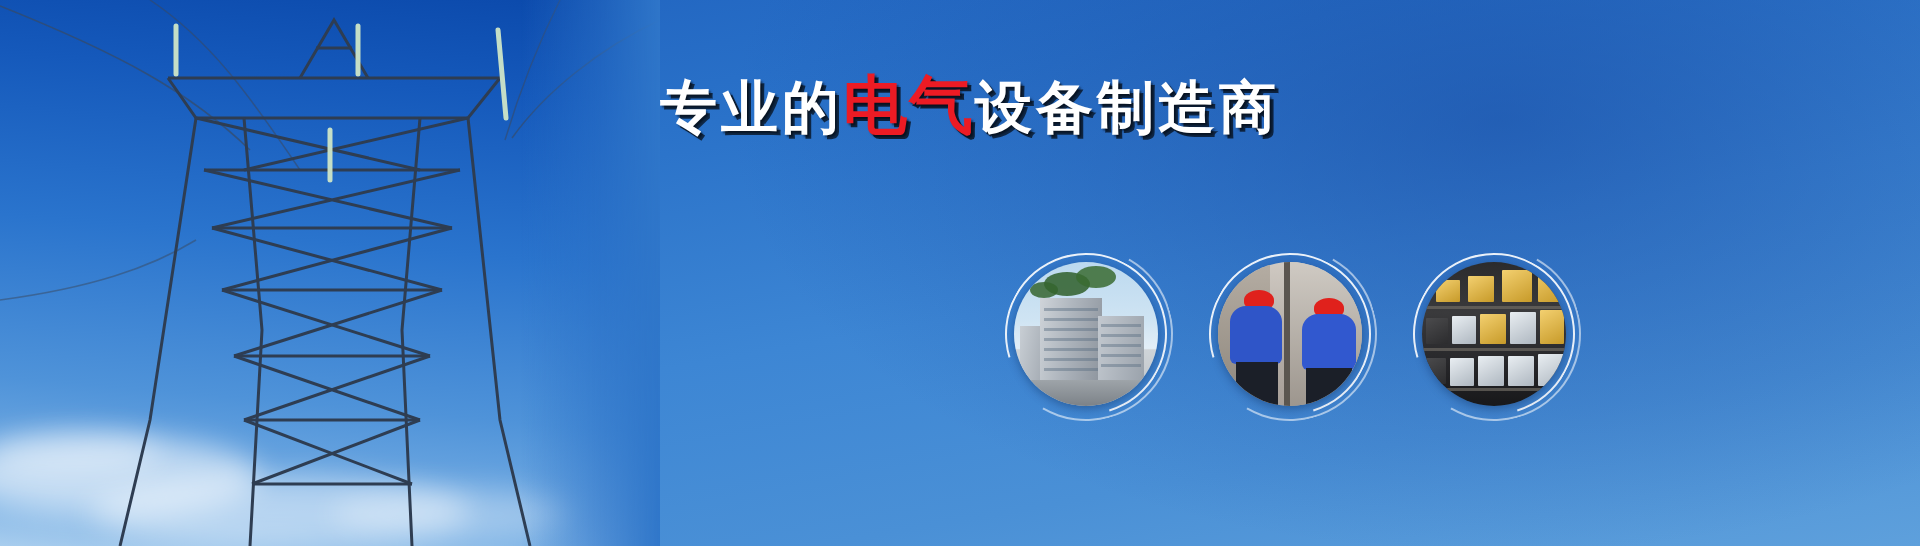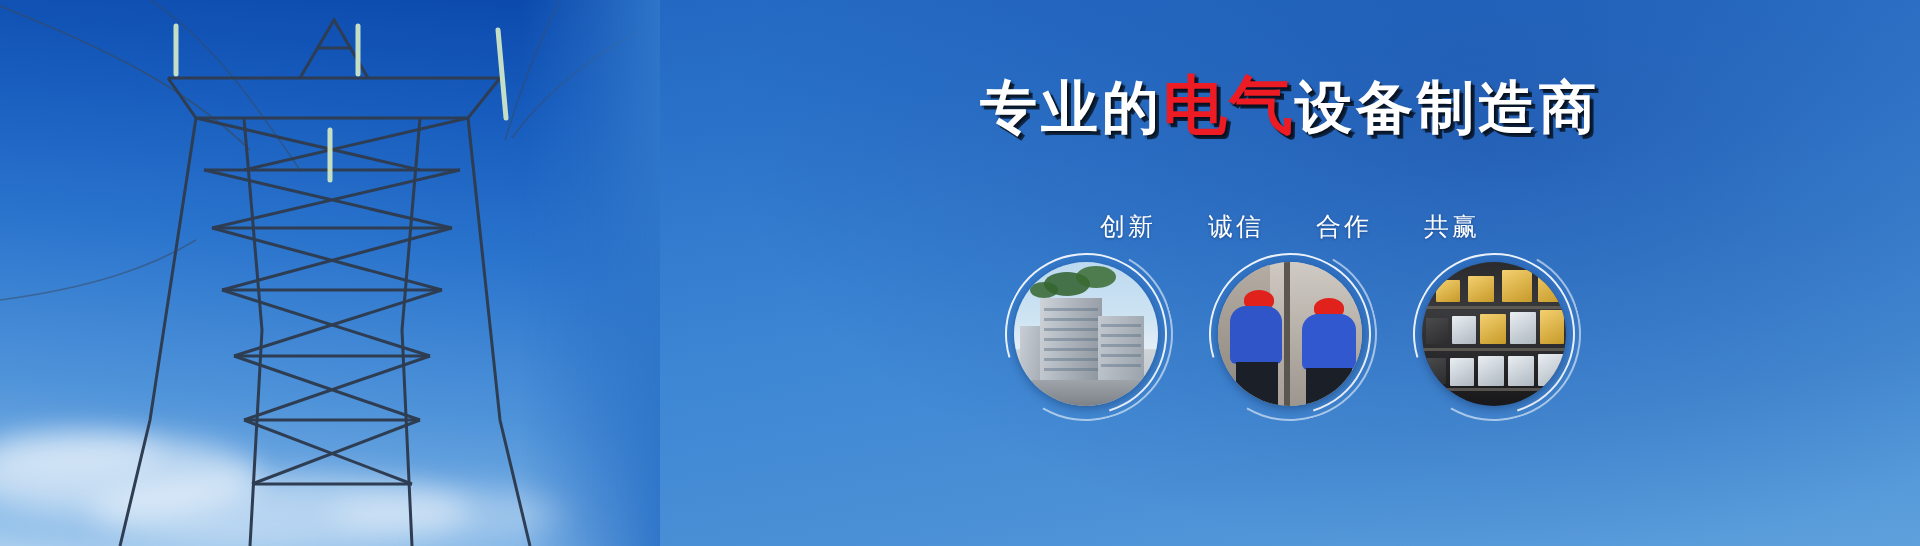--- a/index.html
+++ b/index.html
@@ -27,21 +27,21 @@
   .c1{left:-40px;bottom:30px;width:300px;height:80px;}
   .c2{left:90px;bottom:0px;width:380px;height:70px;background:rgba(255,255,255,0.45);}
   .c3{left:-20px;bottom:70px;width:180px;height:46px;background:rgba(255,255,255,0.35);}
   .c4{left:330px;bottom:6px;width:240px;height:52px;background:rgba(255,255,255,0.30);}
   .tower{position:absolute;left:0;top:0;width:660px;height:546px;}
   
   .content{
     position:absolute;left:660px;top:0;width:1260px;height:546px;
   }
   .headline{
-    position:absolute;top:74px;left:0;width:1260px;text-align:center;
+    position:absolute;top:74px;left:0;width:1260px;text-align:left;
     font-size:57px;line-height:62px;font-weight:bold;letter-spacing:4px;
     white-space:nowrap;
   }
   .headline .seg-w{
     color:#ffffff;
     text-shadow:4px 4px 0 rgba(0,0,0,0.65), 2px 2px 2px rgba(0,0,0,0.5);
   }
   .headline .seg-r{
     color:#ec1b24;font-size:64px;letter-spacing:2px;
     text-shadow:4px 4px 0 rgba(0,0,0,0.70), 2px 2px 2px rgba(0,0,0,0.5);
@@ -181,26 +181,20 @@
     </svg>
   </div>
 
   <div class="content">
 
     <div class="headline">
       <span class="seg-w">专业的</span><span class="seg-r">电气</span><span class="seg-w">设备制造商</span>
     </div>
 
 
-    <div class="keywords">
-      <span>创新</span>
-      <span>诚信</span>
-      <span>合作</span>
-      <span>共赢</span>
-    </div>
 
     <div class="circles">
 
       <div class="circle-wrap">
         <div class="ring-a"></div>
         <div class="ring-b"></div>
         <div class="circle">
           <div class="ph-building">
             <div class="tree t1"></div>
             <div class="tree t2"></div>

